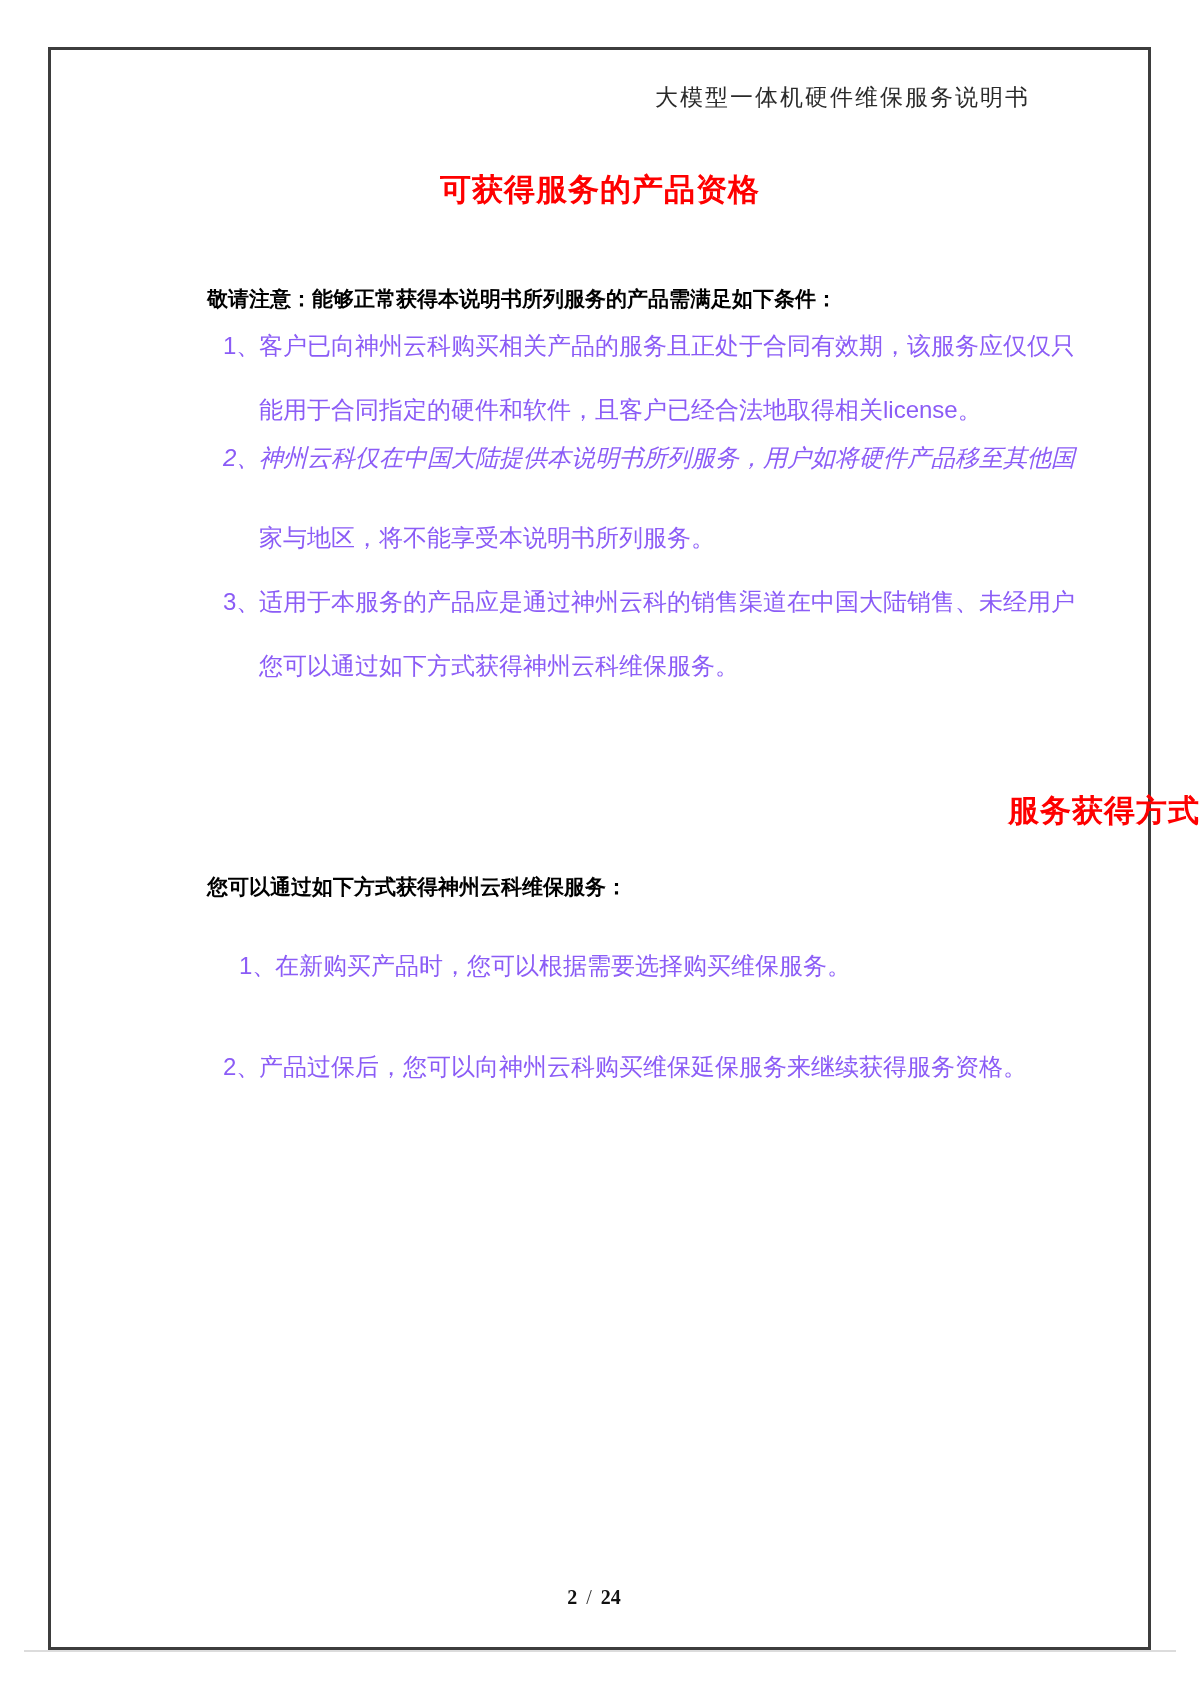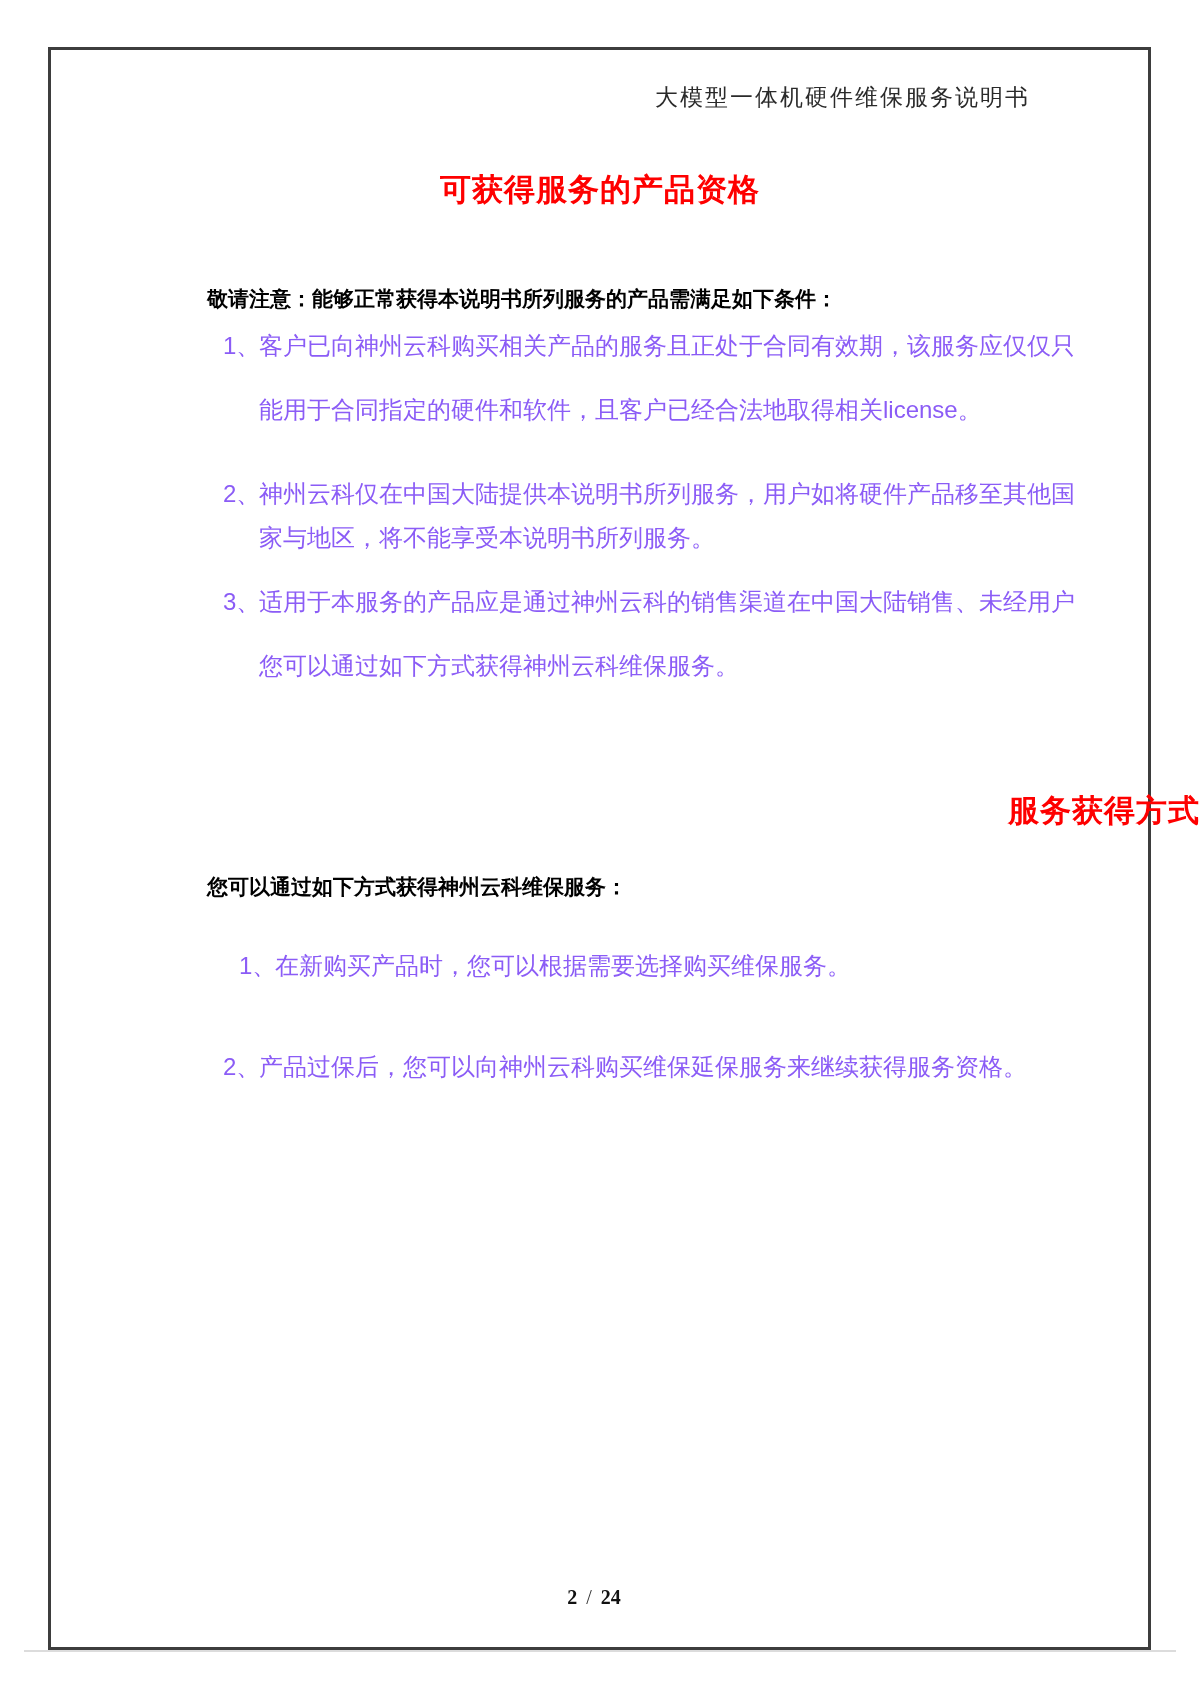--- a/index.html
+++ b/index.html
@@ -75,21 +75,21 @@
   }
   .li-row .num {
     display: inline-block;
     width: 36px;
   }
   .li-cont {
     left: 259px;
   }
   .s1-r1 { top: 330px; }
   .s1-r2 { top: 394px; }
-  .s1-r3 { top: 478px; }
+  .s1-r3 { top: 442px; font-style: italic; }
   .s1-r4 { top: 522px; }
   .s1-r5 { top: 586px; }
   .s1-r6 { top: 650px; }
   .s2-r1 { top: 950px; margin-left: 16px; }
   .s2-r2 { top: 1013px; margin-top: 38px; }
   .doc-footer {
     position: absolute;
     top: 1586px;
     left: 0;
     width: 1188px;

